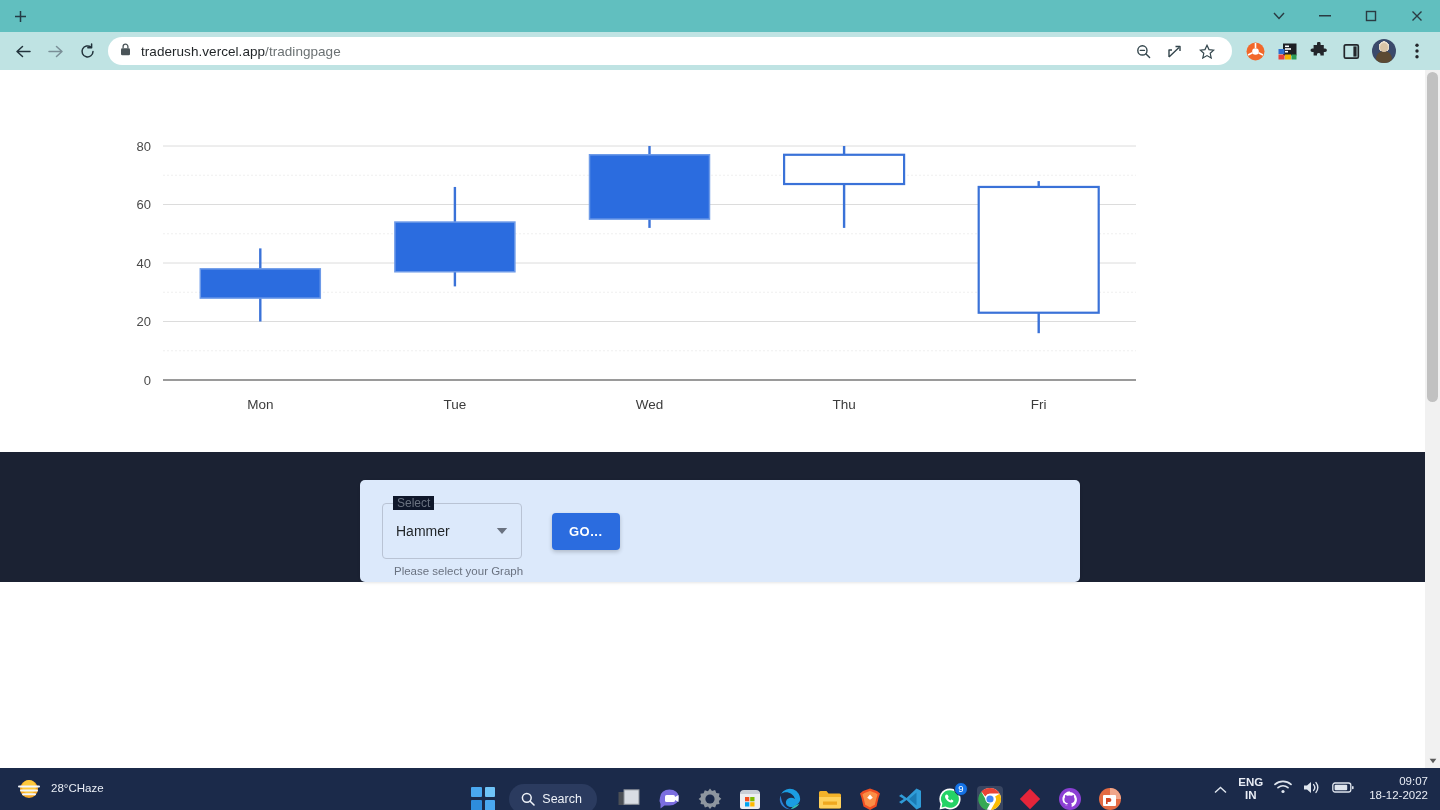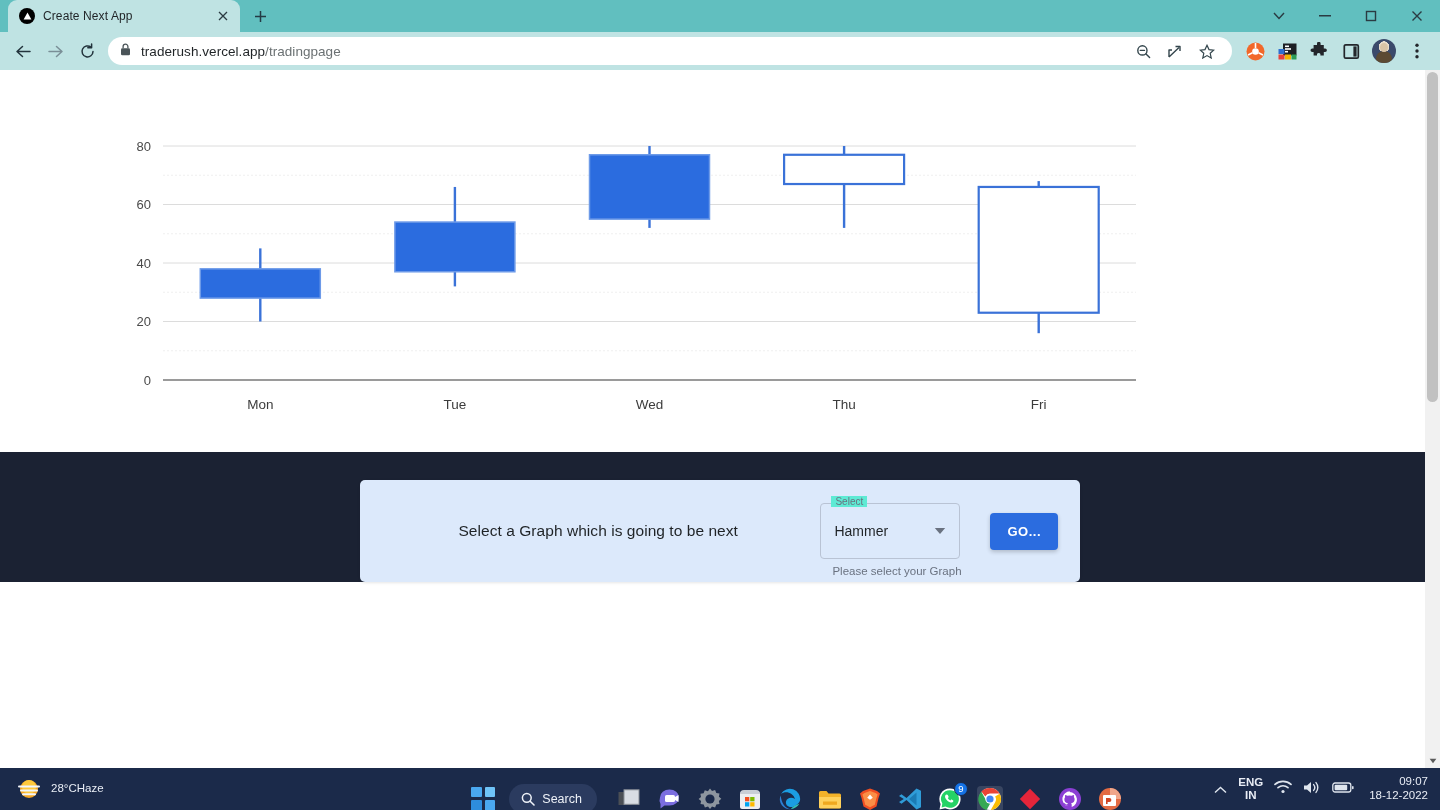--- a/index.html
+++ b/index.html
@@ -164,22 +164,22 @@
     flex: 1 1 auto; text-align: center; font-size: 15.5px; color: #1f2326;
     padding-right: 6px; letter-spacing: .05px;
   }
   .select-group { position: relative; width: 140px; margin-right: 30px; }
   .select-outline {
     height: 56px; border: 1px solid #b9c3d4; border-radius: 4px;
     display: flex; align-items: center; padding: 0 10px 0 13px; background: transparent;
     position: relative;
   }
   .select-legend {
-    position: absolute; left: 10px; top: -8px; background: #5eead4;
-    padding: 0 4px; font-size: 10px; color: #6a7280;
+    position: absolute; left: 10px; top: -8px; background: #0f172a;
+    padding: 0 4px; font-size: 12px; color: #6a7280;
   }
   .select-value { flex: 1 1 auto; font-size: 14px; color: #1f2326; }
   .select-caret { width: 18px; height: 18px; display: flex; align-items: center; justify-content: center; }
   .select-helper {
     position: absolute; left: 12px; top: 62px; font-size: 11.5px; color: #6a7280;
     white-space: nowrap;
   }
   .go-btn {
     background: #2b6cdf; color: #ffffff; border: none; border-radius: 4px;
     height: 37px; padding: 0 17px; font-size: 13px; font-weight: bold;
@@ -237,33 +237,20 @@
     padding-left: 4px;
   }
   .tray-clock span { font-size: 11.5px; color: #e9edf5; }
 </style>
 </head>
 <body>
 
 <div class="browser">
 
   <div class="tabstrip">
-    <div class="tab">
-      <span class="tab-favicon">
-        <svg width="11" height="11" viewBox="0 0 11 11">
-            <polygon points="5.5,1.6 9.4,8.6 1.6,8.6" fill="#fff"></polygon>
-          </svg>
-      </span>
-      <span class="tab-title">Create Next App</span>
-      <span class="tab-close">
-        <svg width="10" height="10" viewBox="0 0 10 10">
-            <path d="M1 1 L9 9 M9 1 L1 9" stroke="#2a3b42" stroke-width="1.3" fill="none"></path>
-          </svg>
-      </span>
-    </div>
     <div class="newtab">
       <svg width="13" height="13" viewBox="0 0 13 13">
           <path d="M6.5 1 V12 M1 6.5 H12" stroke="#243b45" stroke-width="1.5" fill="none"></path>
         </svg>
     </div>
     <div class="wincontrols">
       <div>
         <svg width="12" height="8" viewBox="0 0 12 8">
             <path d="M1 1 L6 6.5 L11 1" stroke="#2a3b42" stroke-width="1.4" fill="none"></path>
           </svg>
@@ -412,21 +399,20 @@
             <text x="649.5" y="339" text-anchor="middle" class="cat-label">Wed</text>
             <text x="844.1" y="339" text-anchor="middle" class="cat-label">Thu</text>
             <text x="1038.6999999999998" y="339" text-anchor="middle" class="cat-label">Fri</text>
           </g>
         <line x1="163" y1="310" x2="1136" y2="310" stroke="#9a9a9a" stroke-width="2"></line>
       </svg>
     </div>
 
     <div class="panel-band">
       <div class="panel">
-        <div class="panel-prompt">Select a Graph which is going to be next</div>
         <div class="select-group">
           <div class="select-outline">
             <span class="select-legend">Select</span>
             <span class="select-value">Hammer</span>
             <span class="select-caret">
               <svg width="12" height="8" viewBox="0 0 12 8">
                   <polygon points="0.8,1 11.2,1 6,7" fill="#6a7280"></polygon>
                 </svg>
             </span>
           </div>

